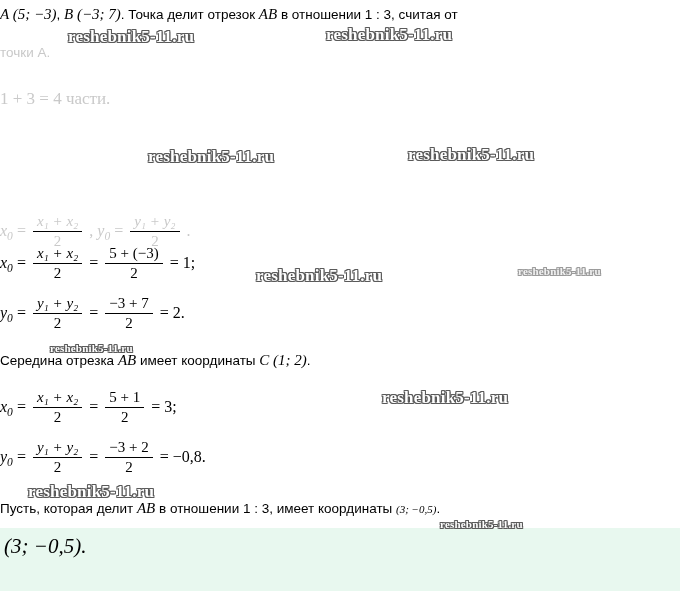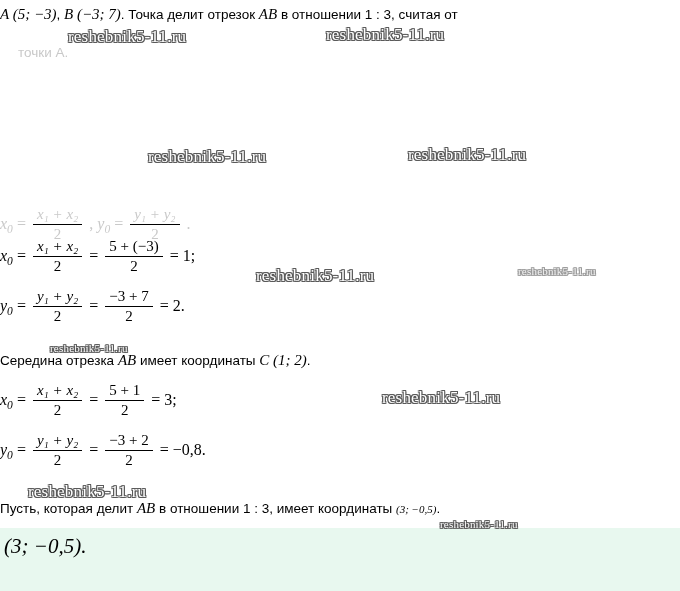--- a/index.html
+++ b/index.html
@@ -44,21 +44,21 @@
   .sub {
     font-size: 0.72em;
     vertical-align: sub;
     font-style: italic;
   }
   
   .frac {
     display: inline-block;
     vertical-align: middle;
     text-align: center;
-    margin: 1px 3px;
+    margin: 8px 3px;
     position: relative;
     top: -1px;
   }
   .frac .num {
     display: block;
     padding: 0 4px 1px 4px;
     font-size: 15px;
   }
   .frac .den {
     display: block;
@@ -72,21 +72,21 @@
     font-size: 16px;
     font-family: "Liberation Serif", serif;
   }
   .wm {
     position: absolute;
     font-family: "Liberation Serif", serif;
     color: #ffffff;
     text-shadow:
       -1px 0 #5a5a5a, 1px 0 #5a5a5a, 0 -1px #5a5a5a, 0 1px #5a5a5a,
       -1px -1px #5a5a5a, 1px -1px #5a5a5a, -1px 1px #5a5a5a, 1px 1px #5a5a5a;
-    font-weight: normal;
+    font-weight: bold;
     white-space: nowrap;
     letter-spacing: 0.2px;
   }
   .wm.gray {
     color: #f2f2f2;
     text-shadow:
       -1px 0 #9a9a9a, 1px 0 #9a9a9a, 0 -1px #9a9a9a, 0 1px #9a9a9a,
       -1px -1px #9a9a9a, 1px -1px #9a9a9a, -1px 1px #9a9a9a, 1px 1px #9a9a9a;
   }
   .answer-band {
@@ -107,24 +107,27 @@
 </style>
 </head>
 <body>
 
 <div class="page">
 
   <div class="line" style="left:0px; top:6px;">
     <span class="math">A (5; −3)</span><span class="txt">, </span><span class="math">B (−3; 7)</span><span class="txt">. Точка делит отрезок </span><span class="math">AB</span><span class="txt"> в отношении 1 : 3, считая от</span>
   </div>
 
-  <div class="line faded" style="left:0px; top:44px;margin-left:18px;">
+  <div class="line faded" style="left:0px; top:44px;">
     <span class="txt">точки A.</span>
   </div>
 
+  <div class="line faded" style="left:0px; top:90px; font-size:17px;">
+    <span>1 + 3 = 4 части.</span>
+  </div>
 
 
 
   <div class="eqrow faded" style="left:0px; top:206px;">
     <span class="math">x</span><span class="sub">0</span>
     <span class="up">=</span>
     <span class="frac">
       <span class="num math">x₁ + x₂</span>
       <span class="den up">2</span>
     </span>

